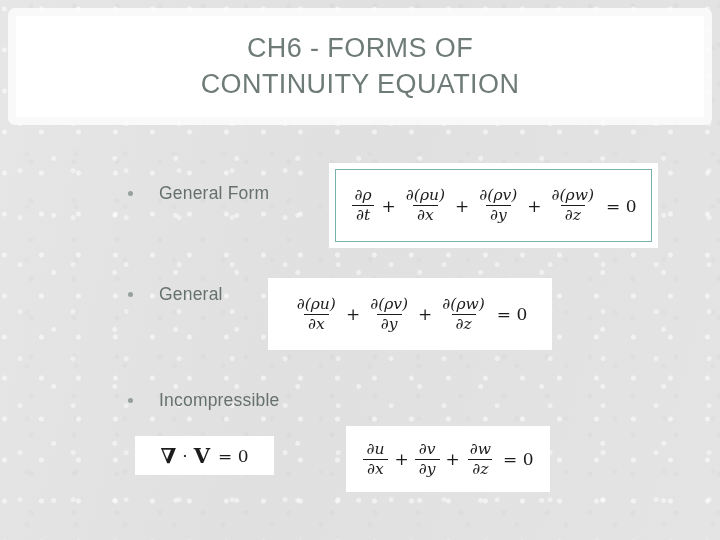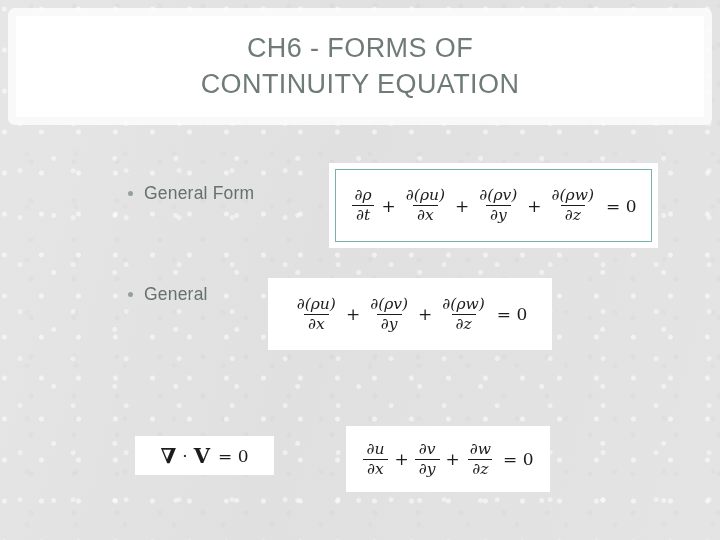--- a/index.html
+++ b/index.html
@@ -63,20 +63,21 @@
   }
 
   
   .bullet-row {
     position: absolute;
     display: flex;
     align-items: center;
     color: #66716d;
     font-size: 17.5px;
     letter-spacing: 0.2px;
+    gap: 15px;
   }
   .bullet-dot {
     width: 5px;
     height: 5px;
     border-radius: 50%;
     background: #95a09c;
     margin-right: 11px;
     flex: none;
   }
   #bullet-general { left: 128px; top: 183px; }
@@ -171,20 +172,24 @@
   <div class="bullet-row" id="bullet-general">
     <span class="bullet-dot"></span>
     <span>General Form</span>
   </div>
 
   <div class="bullet-row" id="bullet-steady">
     <span class="bullet-dot"></span>
     <span>General</span>
   </div>
 
+  <div class="bullet-row" id="bullet-incomp">
+    <span class="bullet-dot"></span>
+    <span>Incompressible</span>
+  </div>
 
   <div class="eq-plate" id="eq-general">
     <div class="inner">
       <div class="math">
         <span class="frac">
           <span class="num">∂ρ</span>
           <span class="den">∂t</span>
         </span>
         <span class="op">+</span>
         <span class="frac">

